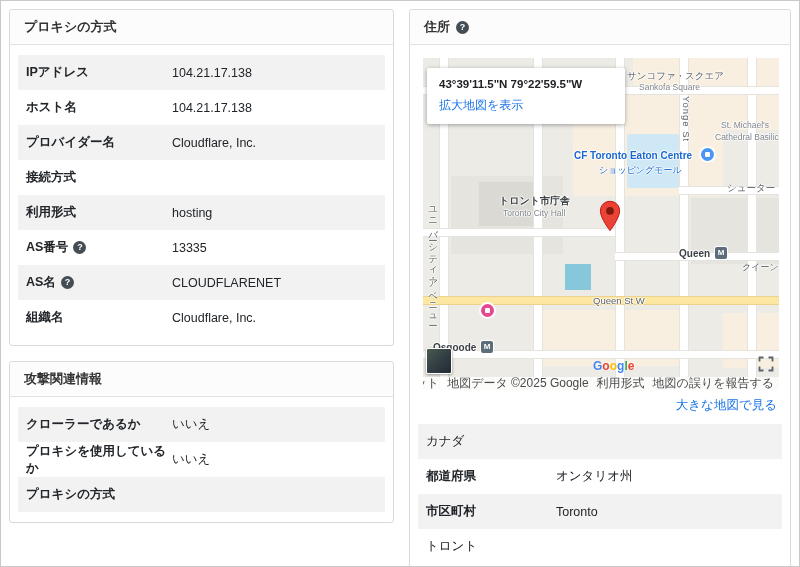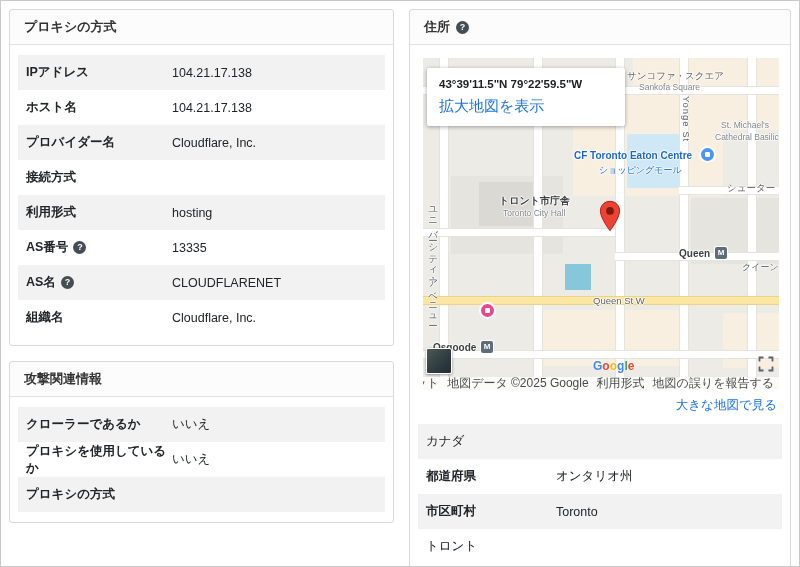--- a/index.html
+++ b/index.html
@@ -53,21 +53,21 @@
   .mlabel.poi2{color:#1967d2;font-size:9px;}
   .mlabel.place{color:#3c4043;font-weight:bold;font-size:10px;}
   .mlabel.vert{writing-mode:vertical-rl;letter-spacing:1px;}
   .info-window{
     position:absolute;left:4px;top:10px;width:198px;box-sizing:border-box;
     background:#fff;border-radius:2px;box-shadow:0 1px 4px rgba(0,0,0,.35);
     padding:10px 12px;z-index:6;
   }
   .iw-coords{font-size:11.5px;font-weight:bold;color:#202124;}
   .iw-plus{font-size:10.5px;color:#70757a;margin-top:5px;line-height:1.4;}
-  .iw-link{display:inline-block;font-size:15px;color:#1a73e8;margin-top:7px;text-decoration:none;cursor:pointer;}
+  .iw-link{display:inline-block;font-size:12px;color:#1a73e8;margin-top:7px;text-decoration:none;cursor:pointer;}
   .pin{position:absolute;left:176px;top:142px;z-index:4;cursor:pointer;}
   .station{
     position:absolute;width:12px;height:12px;border-radius:2px;background:#5d6d7a;
     color:#fff;font-size:8px;font-weight:bold;line-height:12px;text-align:center;
     box-shadow:0 0 0 1px #fff;cursor:pointer;z-index:4;
   }
   .poi-dot{
     position:absolute;width:13px;height:13px;border-radius:50%;
     box-shadow:0 0 0 2px #fff,0 1px 2px rgba(0,0,0,.3);cursor:pointer;z-index:4;
     display:flex;align-items:center;justify-content:center;

